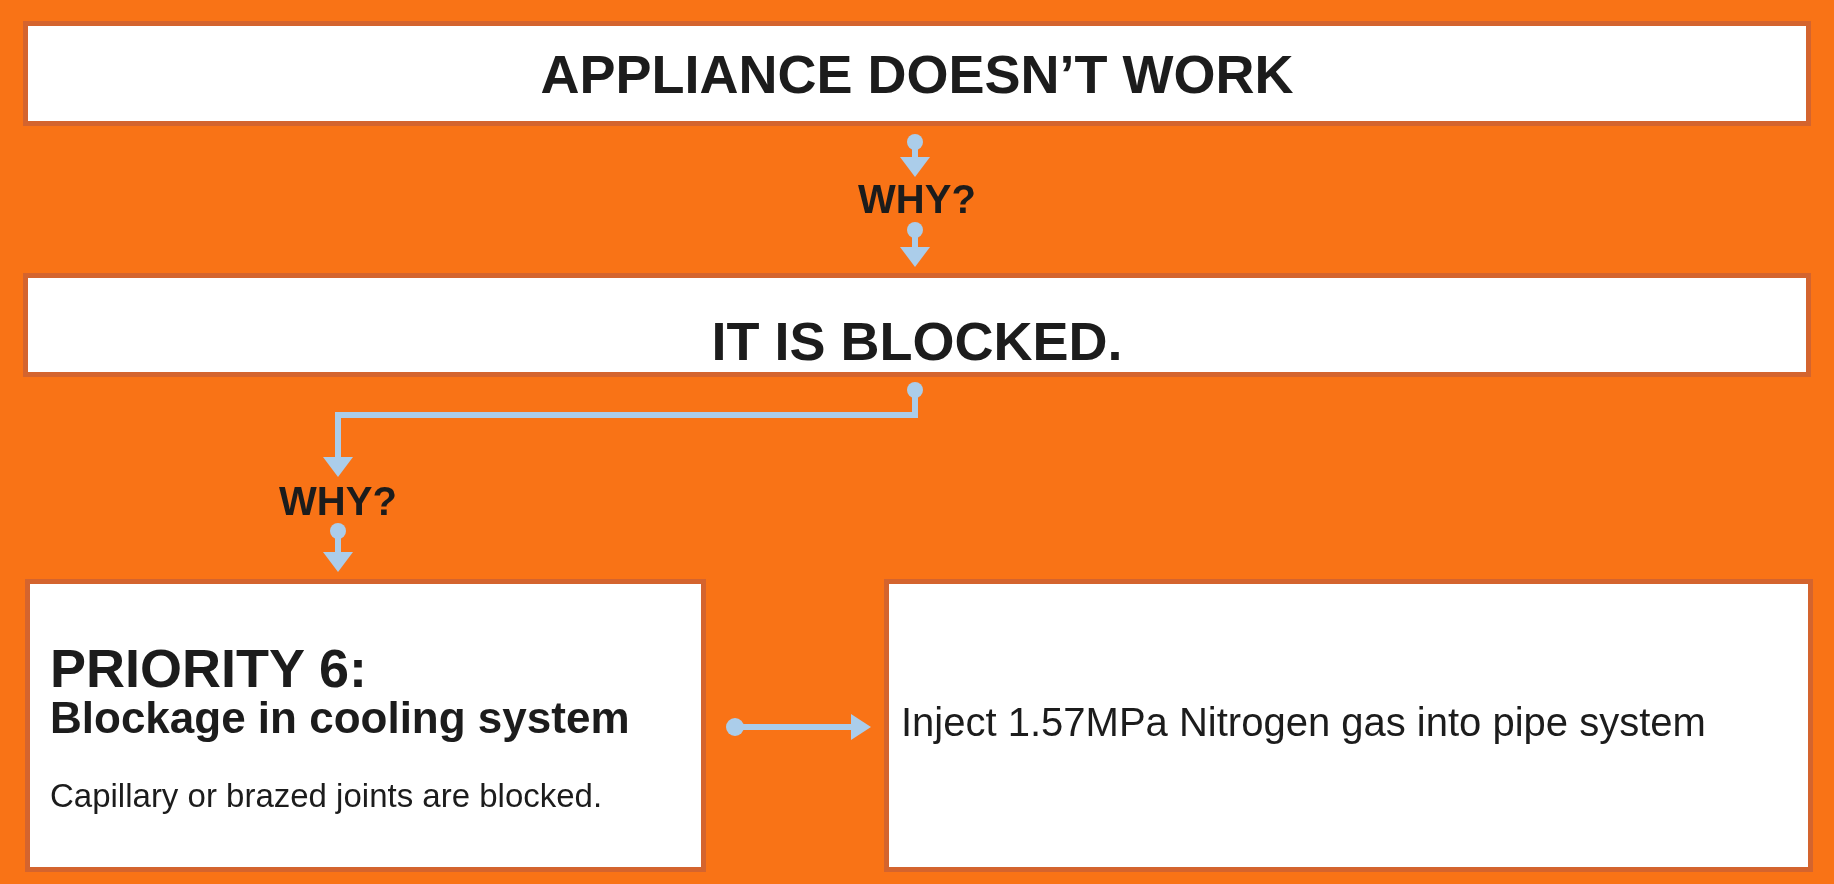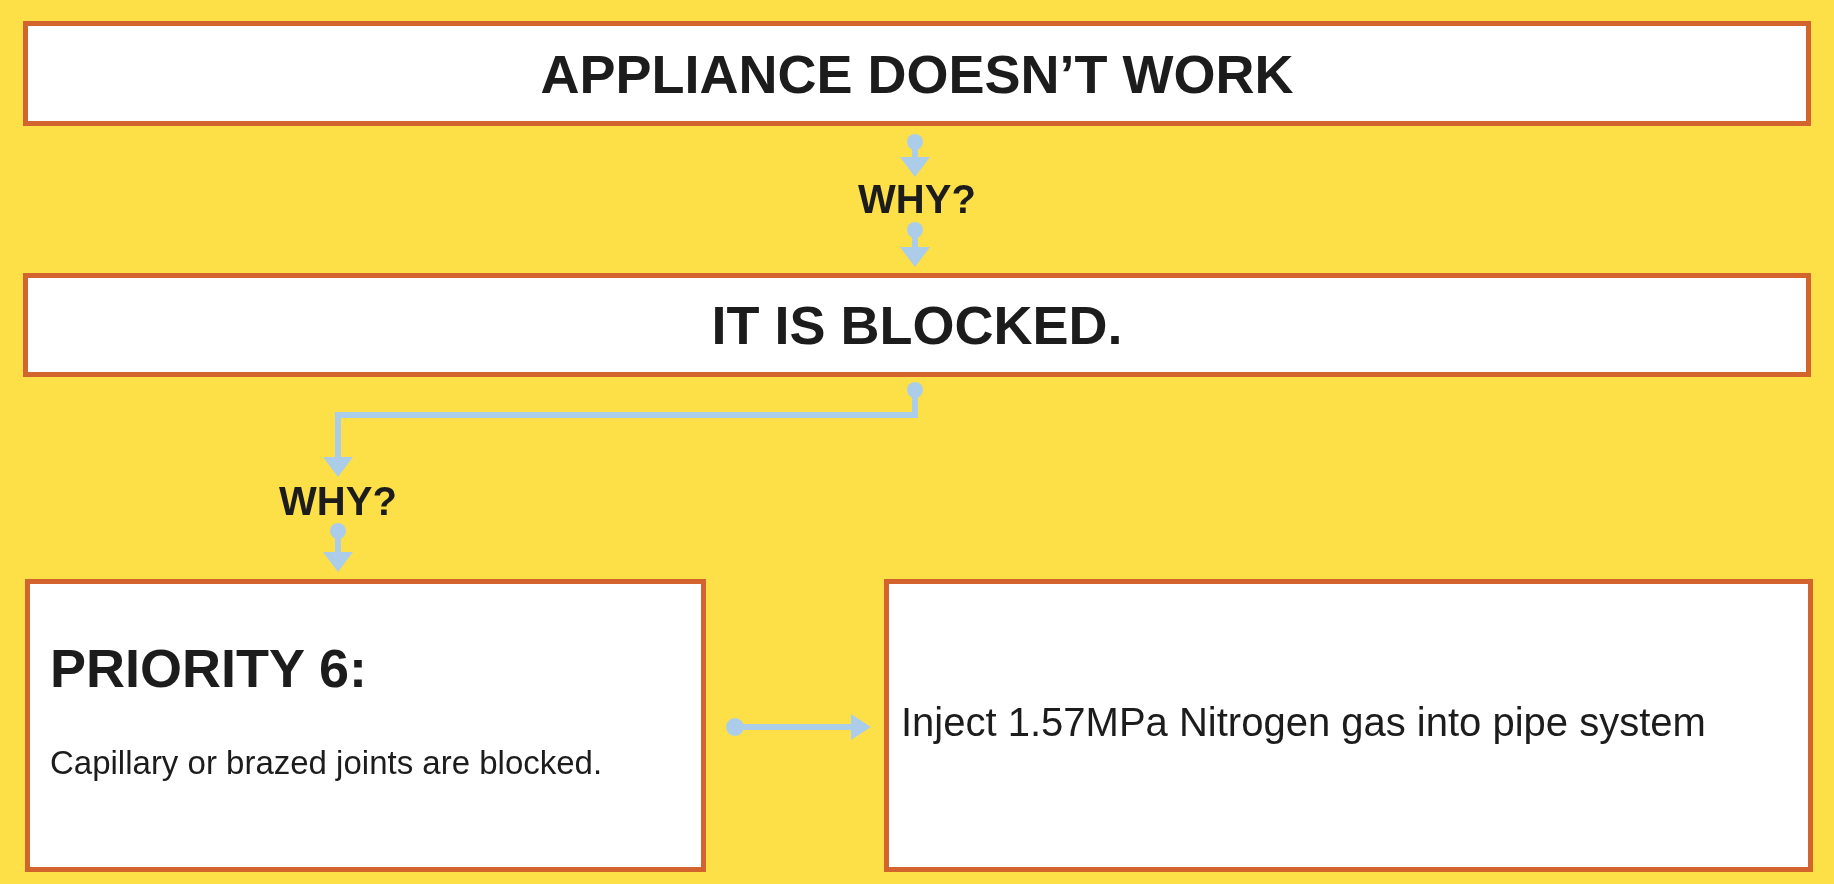--- a/index.html
+++ b/index.html
@@ -6,21 +6,21 @@
     --orange:#d4642e;
     --arrow:#abcdea;
     --ink:#1c1c1c;
   }
   html,body{margin:0;padding:0;background:#ffffff;}
   body{font-family:"Liberation Sans", sans-serif; color:var(--ink);}
   .canvas{
     position:relative;
     width:1834px;
     height:884px;
-    background:#fde047;
+    background:#f97316;
     overflow:hidden;
   }
   .box{
     position:absolute;
     box-sizing:border-box;
     border:5px solid var(--orange);
     background:#ffffff;
   }
   .box.center{
     display:flex;
@@ -79,21 +79,21 @@
     white-space:nowrap;
   }
   .priority-subtitle{
     font-weight:bold;
     font-size:44px;
     line-height:46px;
     white-space:nowrap;
   }
   .priority-note{
     font-size:33px;
-    margin-top:49px;
+    margin-top:36px;
     white-space:nowrap;
   }
   
   .action-box{
     display:flex;
     flex-direction:column;
     justify-content:center;
     padding:0 10px 6px 12px;
   }
   .action-line{
@@ -114,38 +114,39 @@
   <div class="dot" style="left:907px; top:134px;"></div>
   <div class="line" style="left:912px; top:145px; width:6px; height:14px;"></div>
   <div class="tri-down" style="left:900px; top:157px;"></div>
 
   <div class="why" style="left:837px; top:181px;">WHY?</div>
 
   <div class="dot" style="left:907px; top:222px;"></div>
   <div class="line" style="left:912px; top:233px; width:6px; height:16px;"></div>
   <div class="tri-down" style="left:900px; top:247px;"></div>
 
-  <div class="box center" style="left:23px; top:273px; width:1788px; height:104px;">
+  <div class="box center" style="left:23px; top:273px; width:1788px; height:104px;align-items:flex-end;">
     <span class="title-text">IT IS BLOCKED.</span>
   </div>
 
   <div class="dot" style="left:907px; top:382px;"></div>
   <div class="line" style="left:912px; top:392px; width:6px; height:26px;"></div>
   <div class="line" style="left:335px; top:412px; width:583px; height:6px;"></div>
   <div class="line" style="left:335px; top:412px; width:6px; height:46px;"></div>
   <div class="tri-down" style="left:323px; top:457px;"></div>
 
   <div class="why" style="left:258px; top:483px;">WHY?</div>
 
   <div class="dot" style="left:330px; top:523px;"></div>
   <div class="line" style="left:335px; top:534px; width:6px; height:20px;"></div>
   <div class="tri-down" style="left:323px; top:552px;"></div>
 
   <div class="box priority-box" style="left:25px; top:579px; width:681px; height:293px;">
     <div class="priority-title">PRIORITY 6:</div>
+    <div class="priority-subtitle">Blockage in cooling system</div>
     <div class="priority-note">Capillary or brazed joints are blocked.</div>
   </div>
 
   <div class="dot big" style="left:726px; top:718px;"></div>
   <div class="line" style="left:734px; top:724px; width:118px; height:6px;"></div>
   <div class="tri-right" style="left:851px; top:714px;"></div>
 
   <div class="box action-box" style="left:884px; top:579px; width:929px; height:293px;">
     <div class="action-line">Inject 1.57MPa Nitrogen gas into pipe system</div>
   </div>

